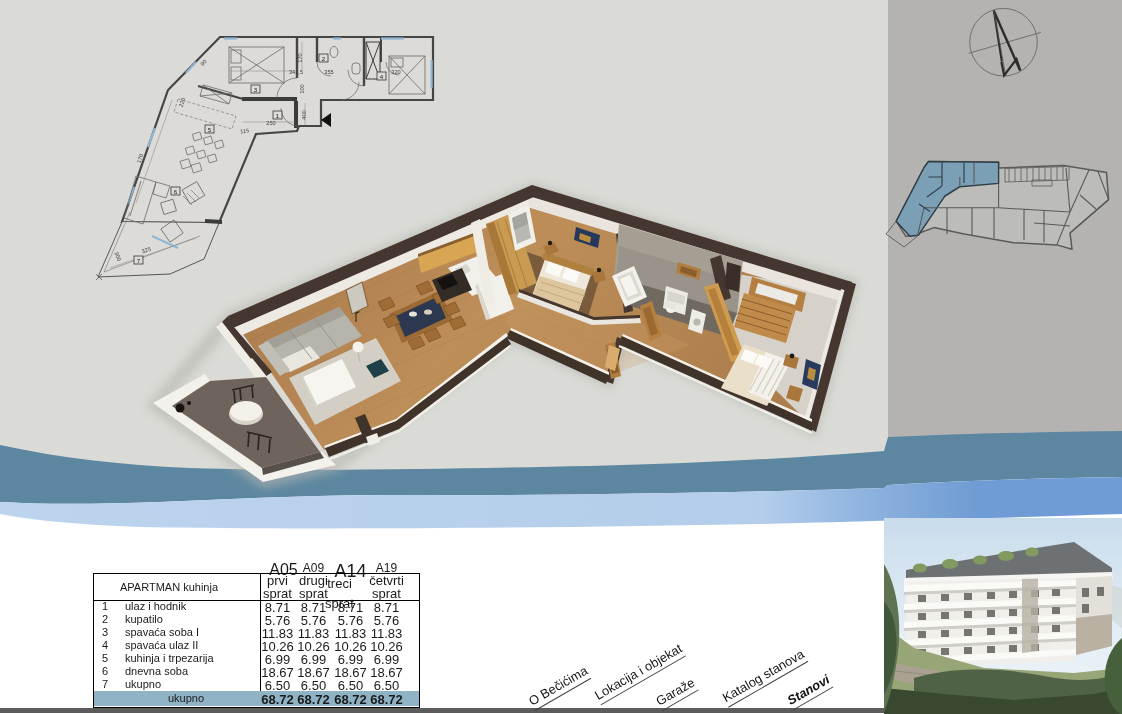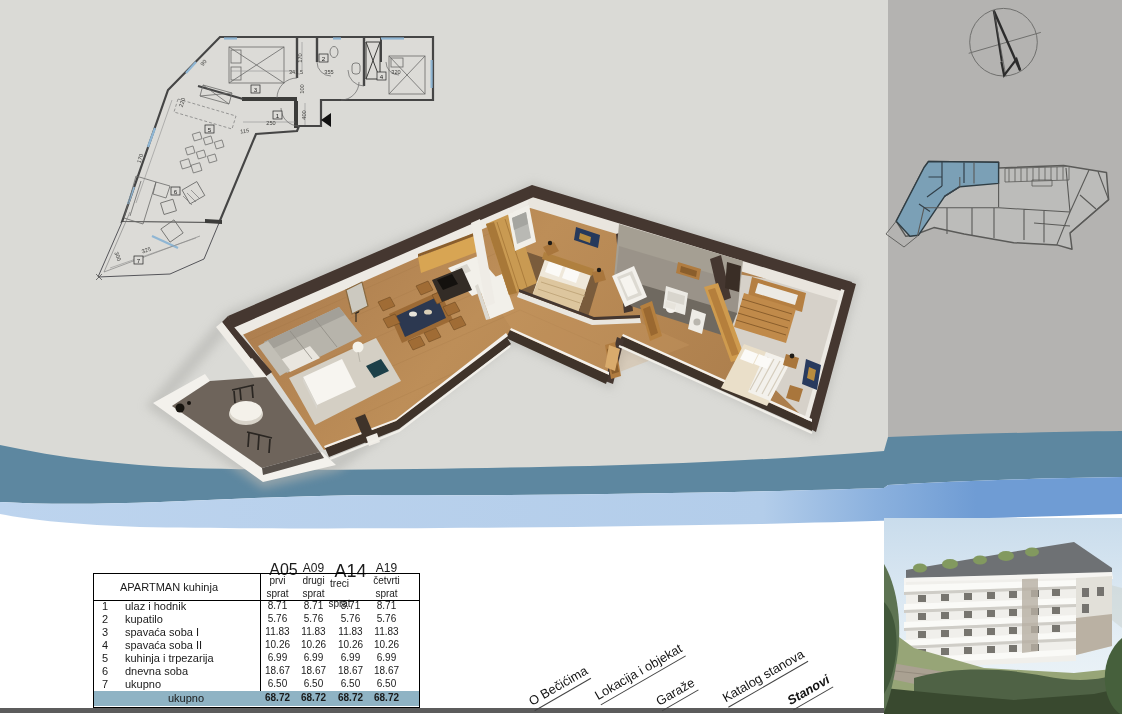--- a/index.html
+++ b/index.html
@@ -1,18 +1,18 @@
 <!DOCTYPE html>
 <html><head>
 <meta charset="utf-8">
 <style>
 html,body{margin:0;padding:0}
 body{width:1122px;height:714px;position:relative;overflow:hidden;background:#ffffff;font-family:"Liberation Sans",sans-serif}
 .abs{position:absolute}
-.num{position:absolute;width:37px;text-align:center;font-size:10px;color:#1a1a1a}
+.num{position:absolute;width:37px;text-align:center;font-size:13px;color:#1a1a1a}
 .rowlab{position:absolute;font-size:11px;color:#1a1a1a;white-space:nowrap}
 .navlink{position:absolute;font-size:12.8px;color:#111;white-space:nowrap;transform:rotate(-30deg)}
 </style>
 </head>
 <body>
 
 <svg class="abs" style="left:0;top:0" width="1122" height="714" viewBox="0 0 1122 714">
   <defs>
     <linearGradient id="bluegrad" x1="0" y1="0" x2="1122" y2="0" gradientUnits="userSpaceOnUse">
       <stop offset="0" stop-color="#bdd4ee"></stop>
@@ -69,21 +69,21 @@
     <div class="num" style="left:275px;top:53px">5.76</div>
 
   <div class="rowlab" style="left:9px;top:66px">3</div>
     <div class="rowlab" style="left:32px;top:66px">spavaća soba I</div>
   <div class="num" style="left:166px;top:66px">11.83</div>
     <div class="num" style="left:202px;top:66px">11.83</div>
     <div class="num" style="left:239px;top:66px">11.83</div>
     <div class="num" style="left:275px;top:66px">11.83</div>
 
   <div class="rowlab" style="left:9px;top:79px">4</div>
-    <div class="rowlab" style="left:32px;top:79px">spavaća soba II</div>
+    <div class="rowlab" style="left:32px;top:79px">spavaća ulaz II</div>
   <div class="num" style="left:166px;top:79px">10.26</div>
     <div class="num" style="left:202px;top:79px">10.26</div>
     <div class="num" style="left:239px;top:79px">10.26</div>
     <div class="num" style="left:275px;top:79px">10.26</div>
 
   <div class="rowlab" style="left:9px;top:92px">5</div>
     <div class="rowlab" style="left:32px;top:92px">kuhinja i trpezarija</div>
   <div class="num" style="left:166px;top:92px">6.99</div>
     <div class="num" style="left:202px;top:92px">6.99</div>
     <div class="num" style="left:239px;top:92px">6.99</div>

